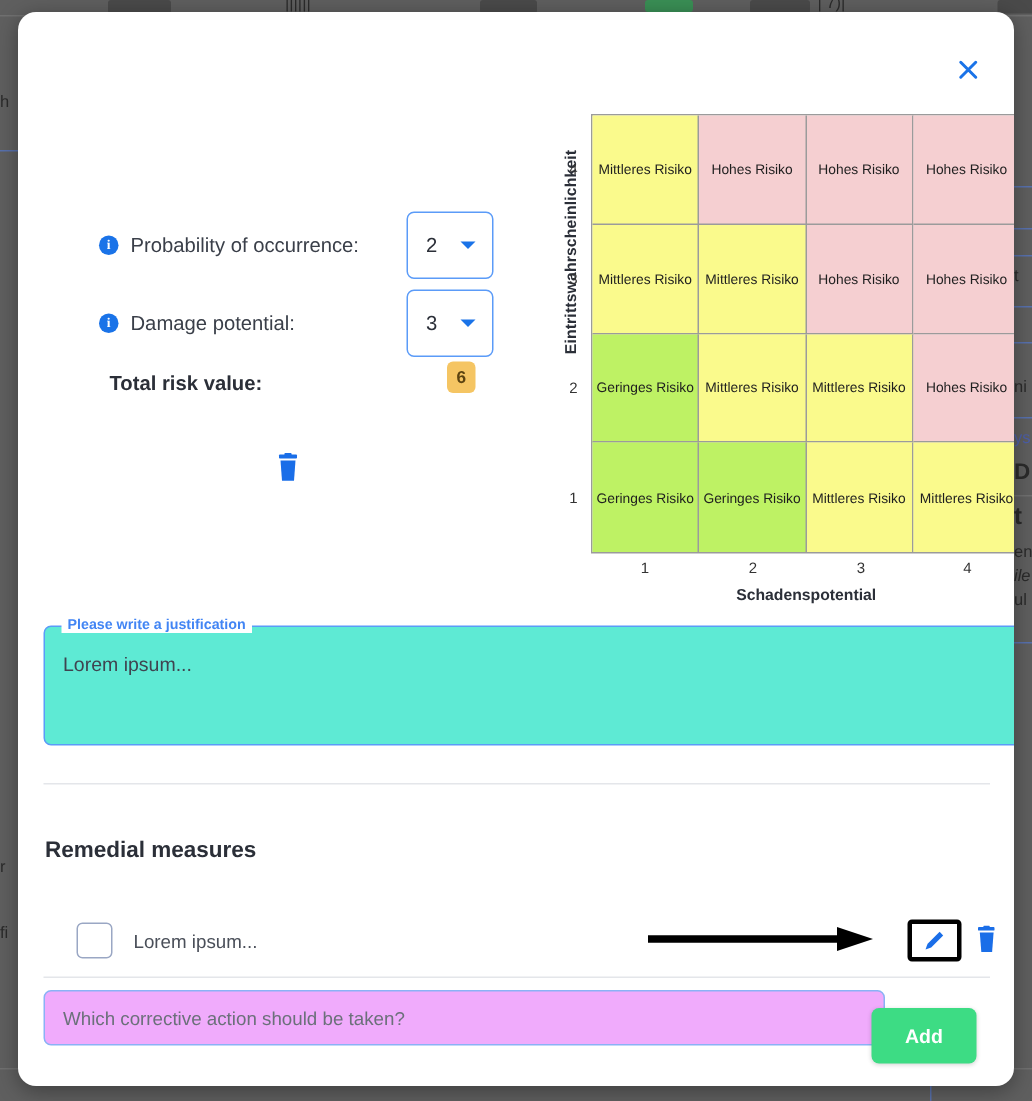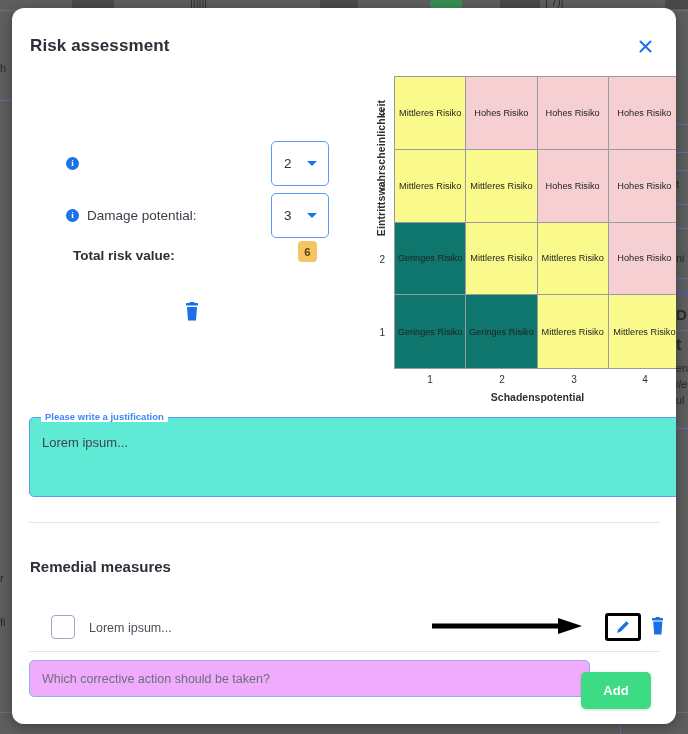--- a/index.html
+++ b/index.html
@@ -131,21 +131,21 @@
   }
   .cell {
     border-right: 1px solid #9b9b9b;
     border-bottom: 1px solid #9b9b9b;
     display: flex; align-items: center; justify-content: center;
     font-size: 9.2px; color: #1f1f1f;
     text-align: center; cursor: pointer;
   }
   .cell:nth-child(4n) { border-right: none; }
   .cell:nth-child(n+13) { border-bottom: none; }
-  .cell.low    { background: #0f766e; }
+  .cell.low    { background: #bef264; }
   .cell.medium { background: #fafa8c; }
   .cell.high   { background: #f5cfd1; }
 
   .x-tick {
     position: absolute; top: 308px;
     width: 72px; text-align: center;
     font-size: 10px; color: #333;
   }
   .x-axis-title {
     position: absolute; left: 47px; top: 325px;
@@ -264,32 +264,32 @@
   <div class="bgtext" style="left:676px; top:394px;padding-left:44px;">rs</div>
   <div class="bgline" style="left:676px; top:428px; width:12px;"></div>
   <div class="bgtext" style="left:0;  top:572px;">r</div>
   <div class="bgtext" style="left:0;  top:616px;text-align:center;">fi</div>
   <div class="bgrule" style="left:0;  top:712px; width:688px;"></div>
   <div class="bgline" style="left:620px; top:712px; width:1px; height:22px; background:#5577c7;"></div>
 </div>
 
 <div id="modal">
 
-  <div class="modal-title">Risk assessment</div>
 
   <button class="close-btn">
     <svg width="13" height="13" viewBox="0 0 13 13" aria-hidden="true">
       <path d="M1.5 1.5 L11.5 11.5 M11.5 1.5 L1.5 11.5" stroke="#1a73e8" stroke-width="2" stroke-linecap="round"></path>
     </svg>
   </button>
 
   <div class="form-col">
 
     <div class="form-row">
       <span class="info-ic">i</span>
+      <span class="form-label">Probability of occurrence:</span>
       <div class="select-box">
         <span class="select-val">2</span>
         <span class="select-caret"></span>
       </div>
     </div>
 
     <div class="form-row" style="margin-top:2px;">
       <span class="info-ic">i</span>
       <span class="form-label">Damage potential:</span>
       <div class="select-box">

